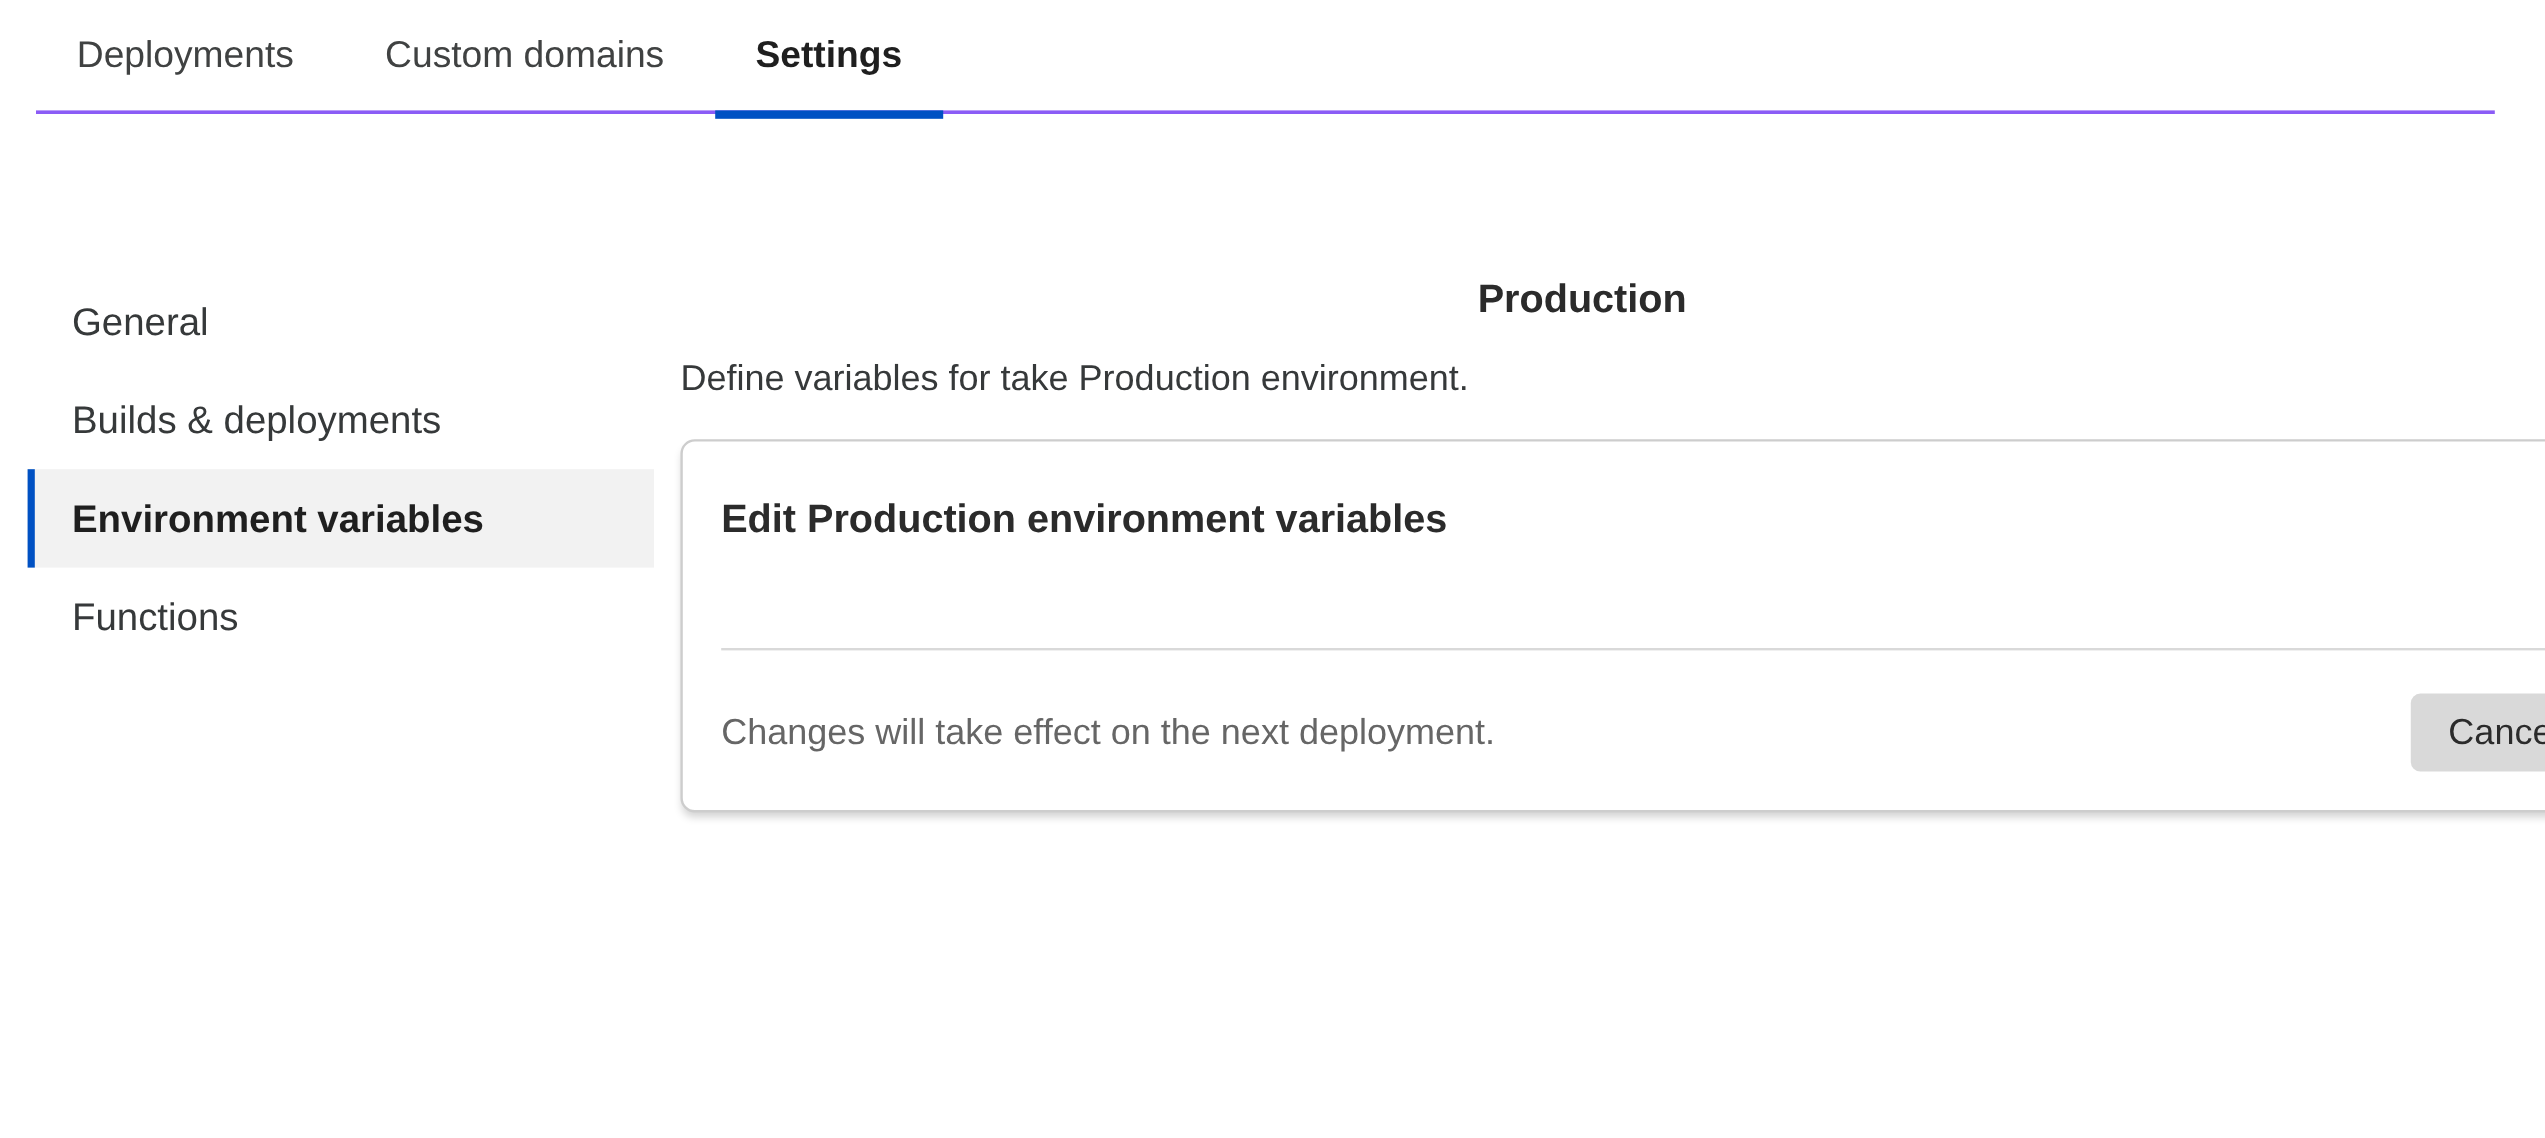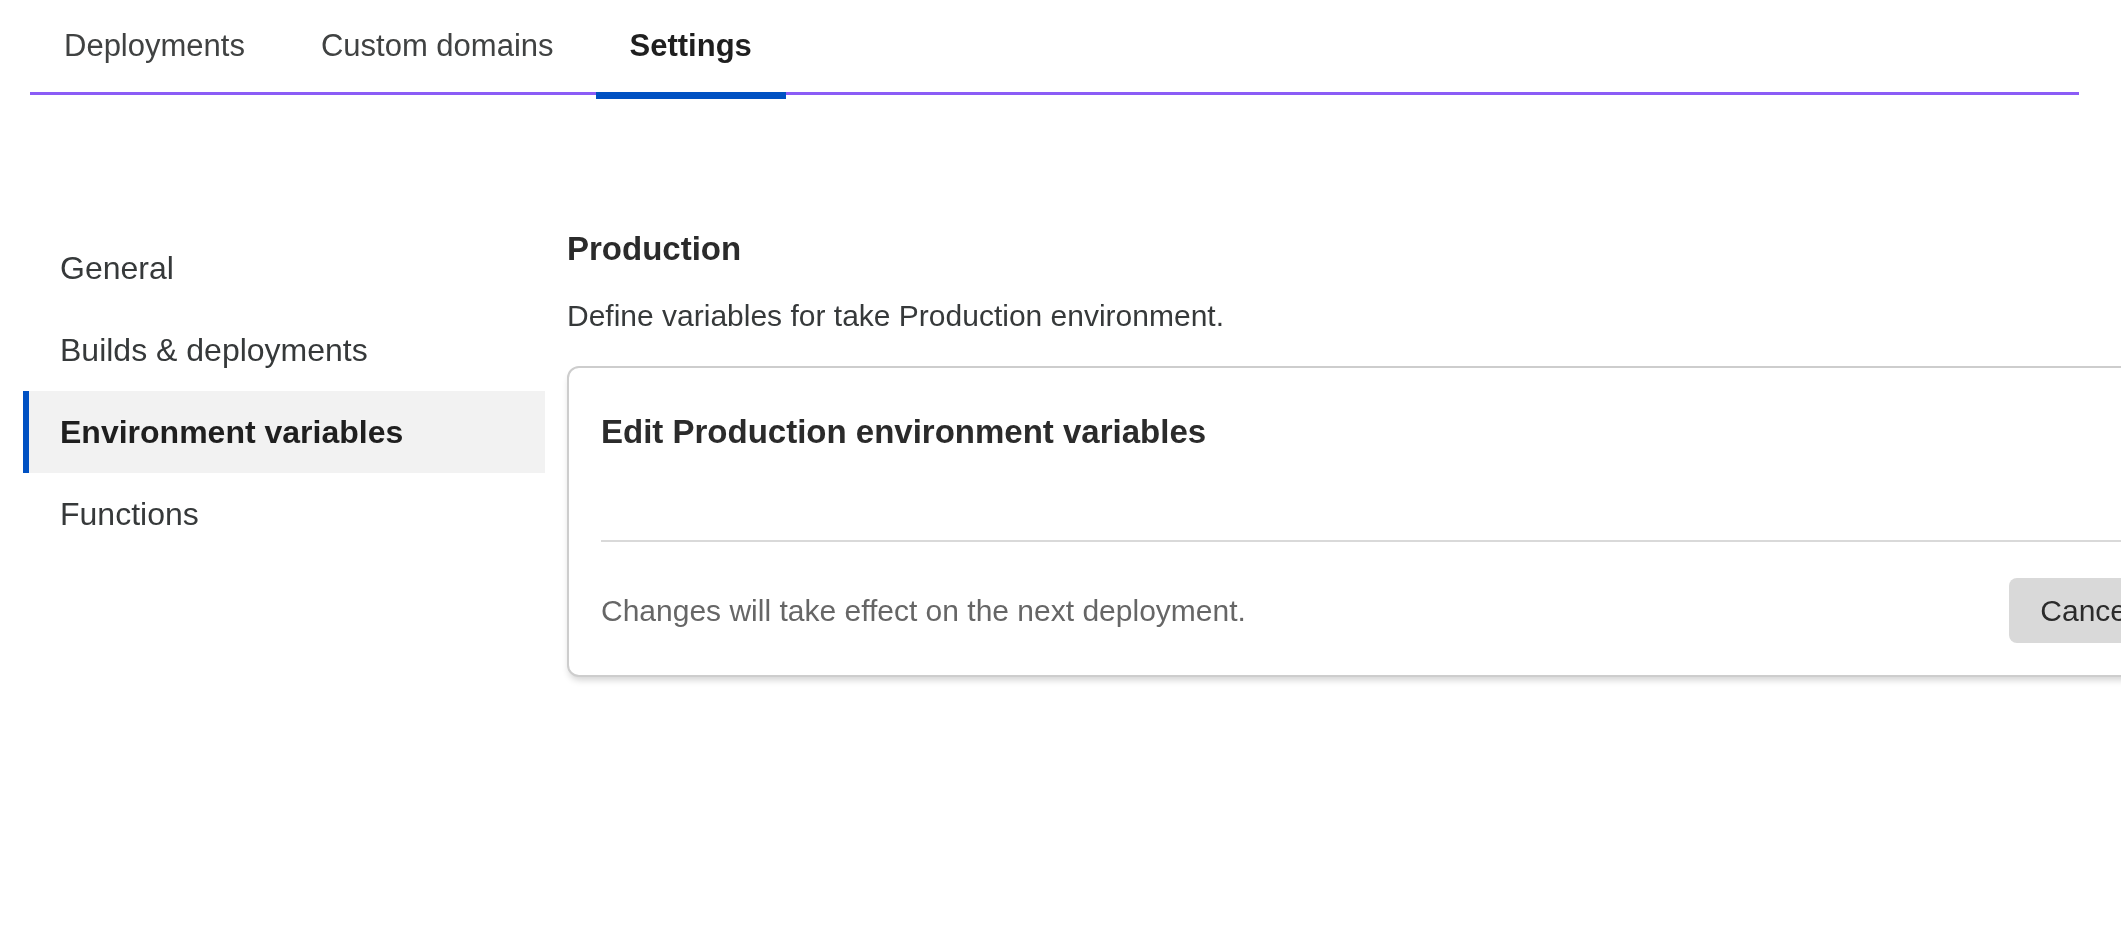--- a/index.html
+++ b/index.html
@@ -18,21 +18,21 @@
 
   
   .sidebar { position:absolute; left:23px; top:227px; width:522px; }
   .side-item { height:82px; display:flex; align-items:center; padding-left:37px;
          font-size:32px; color:#36393a; cursor:pointer; white-space:nowrap; }
   .side-item.active { background:#f2f2f2; border-left:6px solid #0051c3;
          padding-left:31px; font-weight:700; color:#1f1f1f; }
 
   
   .main { position:absolute; left:567px; top:228px; width:1503px; }
-  .page-title { font-size:33px; line-height:42px; font-weight:700; color:#2b2b2b; }
+  .page-title { font-size:33px; line-height:42px; font-weight:700; color:#2b2b2b;text-align:center; }
   .page-desc  { font-size:30px; line-height:40px; color:#36393a; margin-top:26px; }
 
   .card { margin-top:30px; width:1775px; background:#fff;
           border:2px solid #cdcdcd; border-radius:12px;
           padding:44px 32px 32px 32px;
           box-shadow:0 5px 7px -2px rgba(0,0,0,0.18); }
   .card-heading { font-size:33px; line-height:40px; font-weight:700; color:#2b2b2b; }
 
   .fields-row { display:flex; align-items:flex-start; margin-top:42px; }
   .field-col { display:flex; flex-direction:column; }

